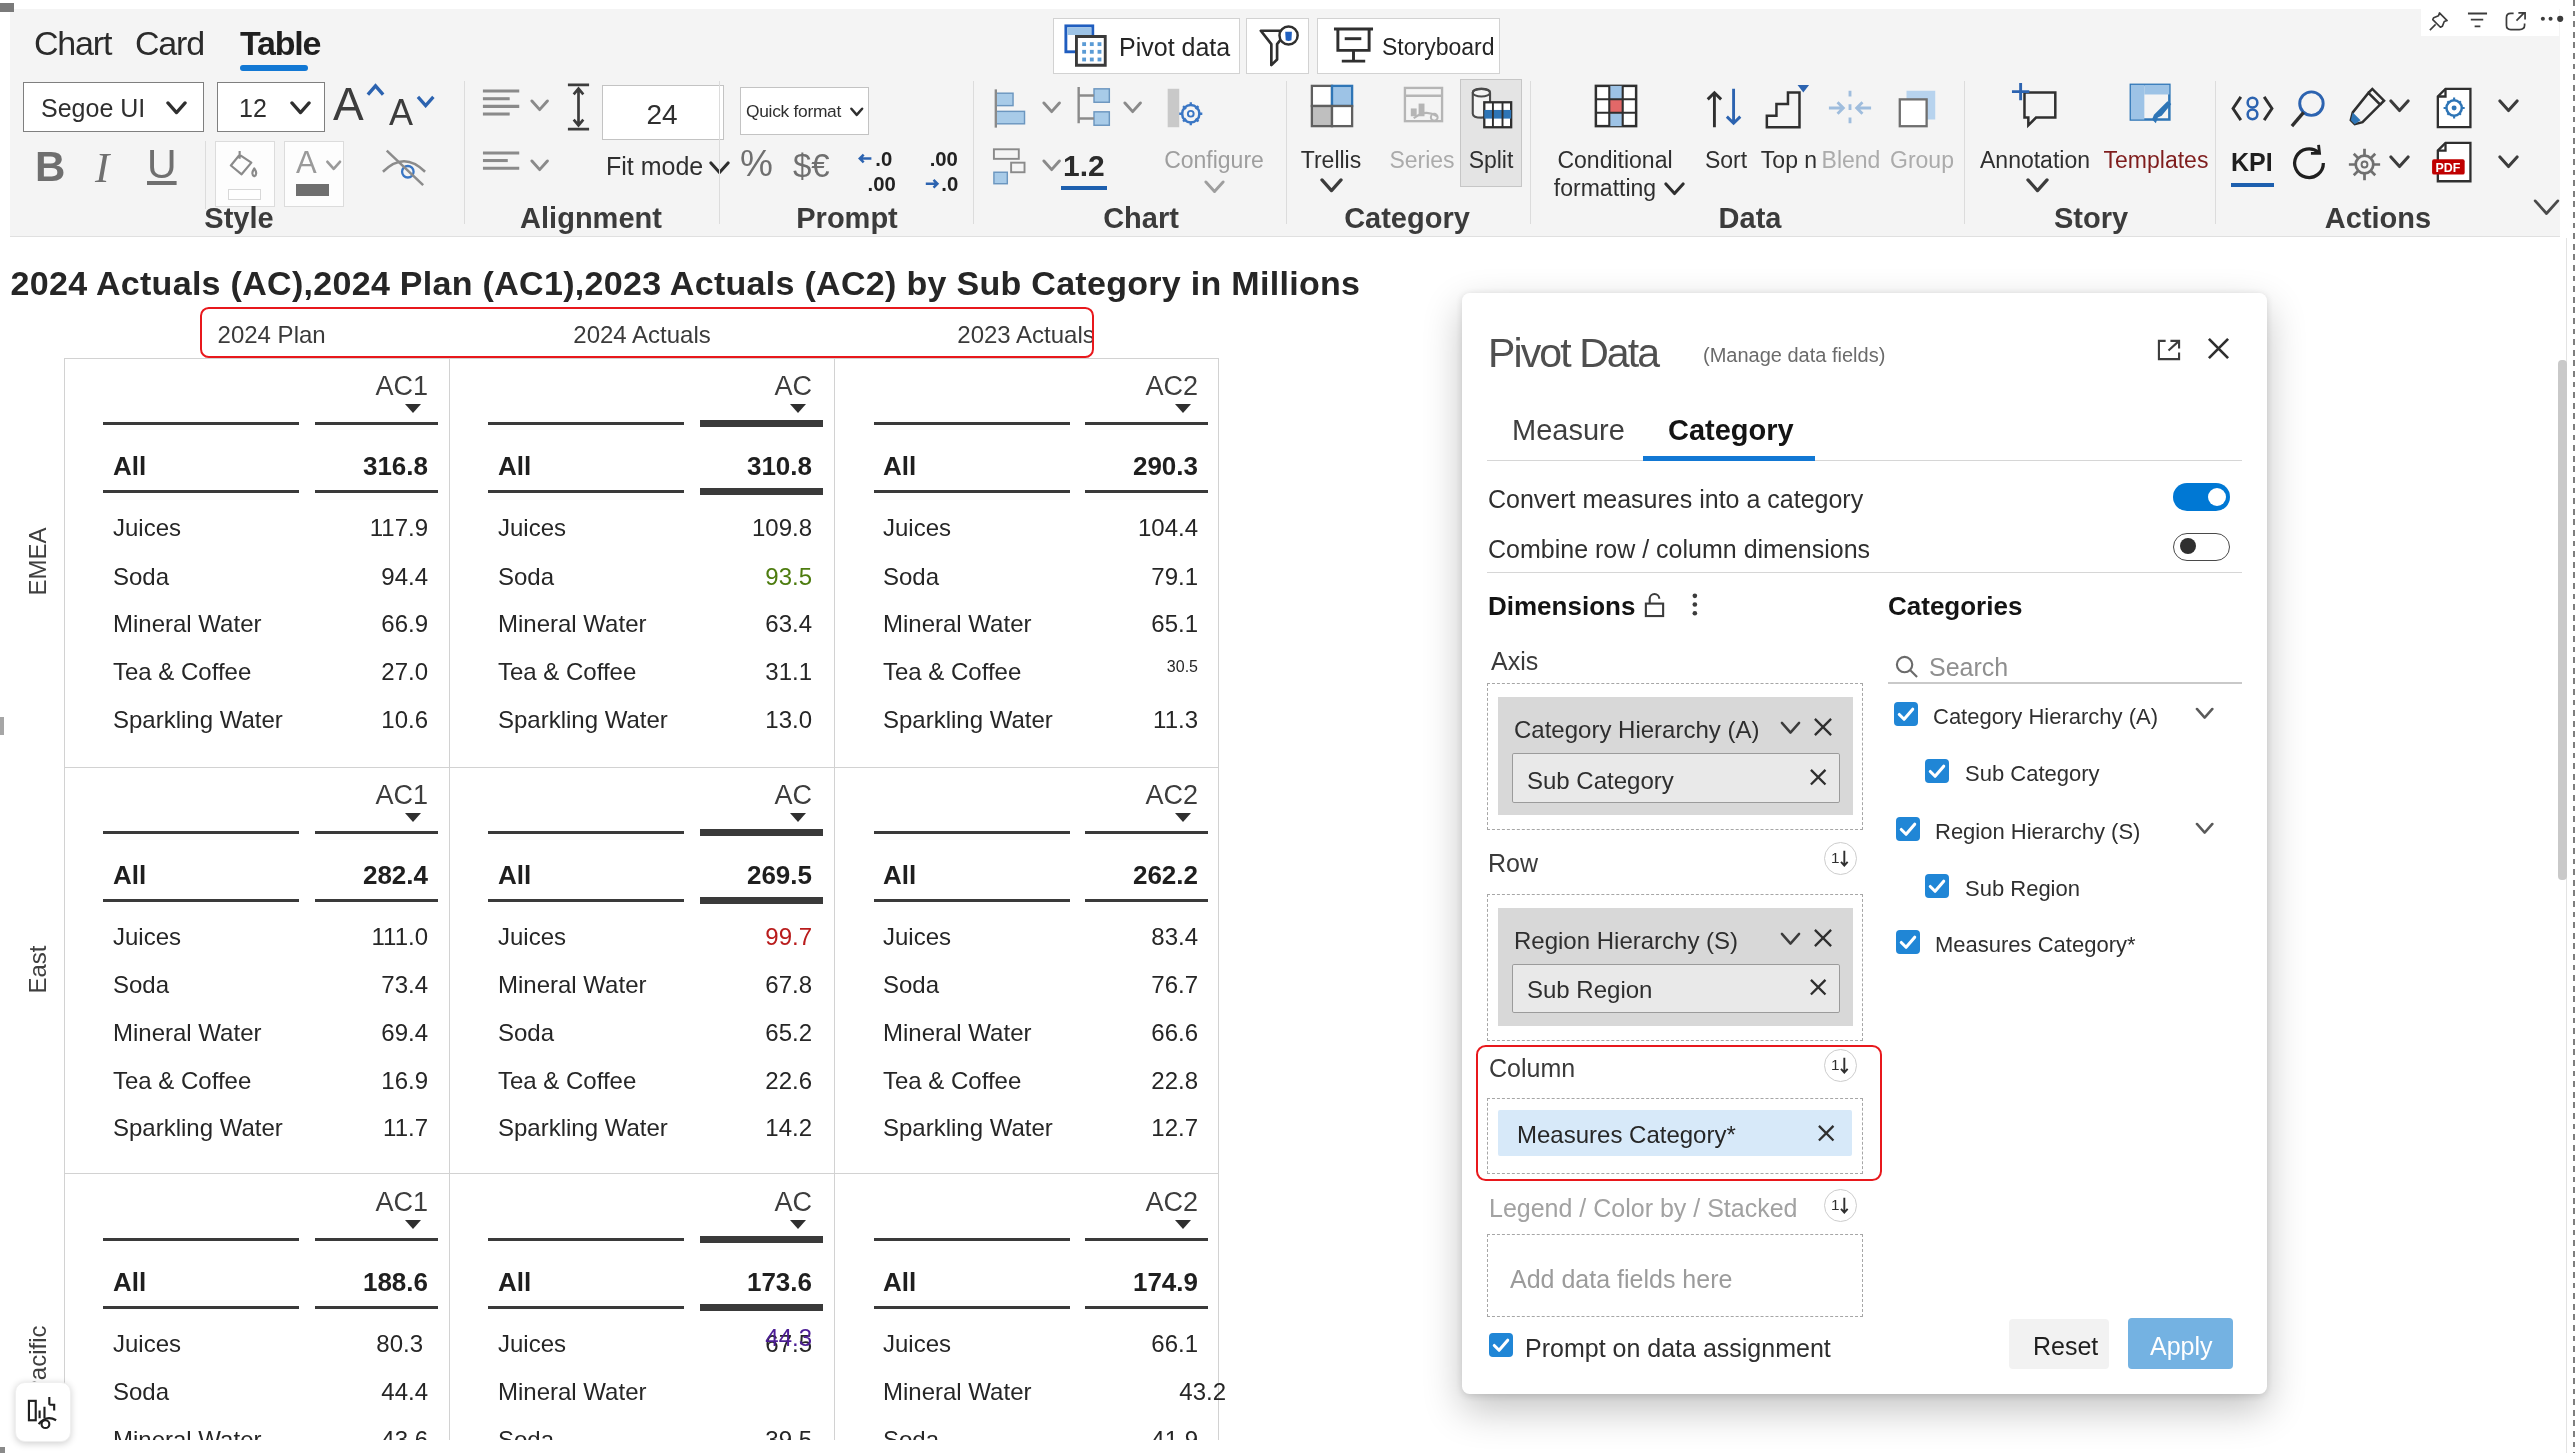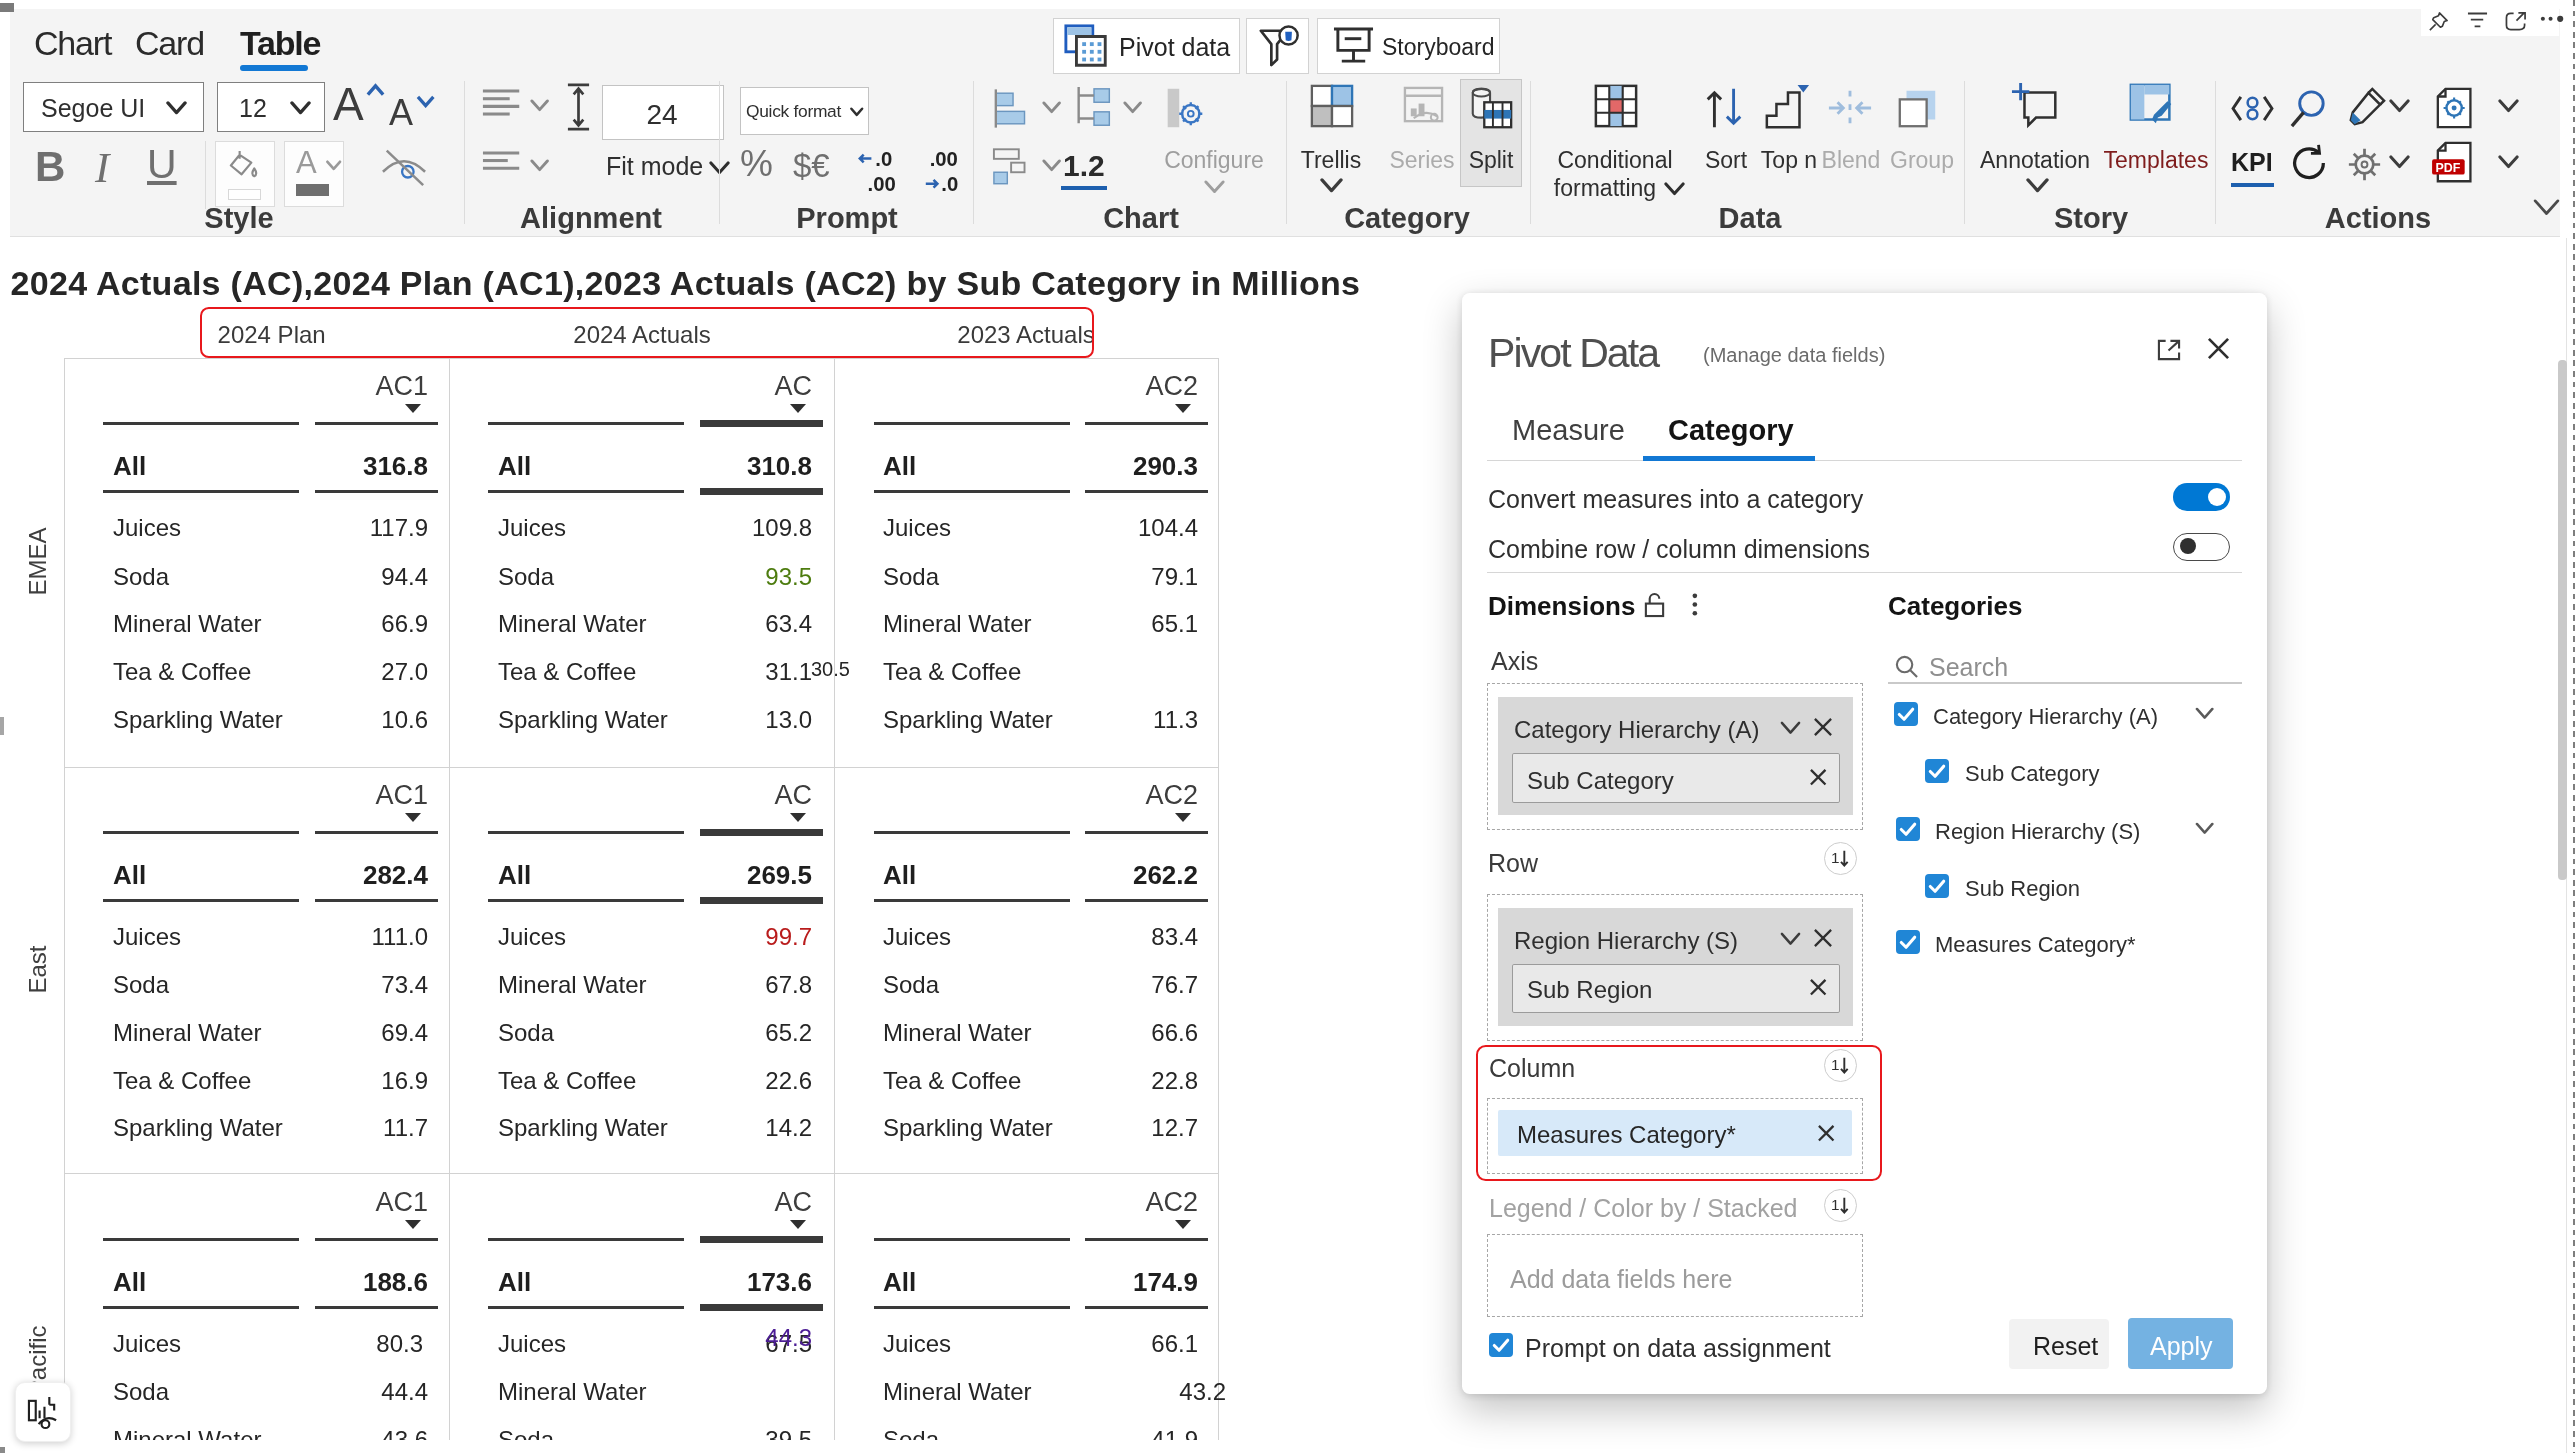--- a/index.html
+++ b/index.html
@@ -386,21 +386,21 @@
 <div style="left:811px;top:451px;width:387px;text-align:right;font-size:26px;color:#1f1f1f;font-weight:700;white-space:nowrap;">290.3</div>
 <div style="left:874px;top:490px;width:196px;height:2.9px;background:#3a3a3a;"></div>
 <div style="left:1085px;top:490px;width:123px;height:2.9px;background:#3a3a3a;"></div>
 <div style="left:883px;top:514px;font-size:24px;color:#262626;font-weight:400;white-space:nowrap;">Juices</div>
 <div style="left:811px;top:514px;width:387px;text-align:right;font-size:24px;color:#262626;font-weight:400;white-space:nowrap;">104.4</div>
 <div style="left:883px;top:563px;font-size:24px;color:#262626;font-weight:400;white-space:nowrap;">Soda</div>
 <div style="left:811px;top:563px;width:387px;text-align:right;font-size:24px;color:#262626;font-weight:400;white-space:nowrap;">79.1</div>
 <div style="left:883px;top:610px;font-size:24px;color:#262626;font-weight:400;white-space:nowrap;">Mineral Water</div>
 <div style="left:811px;top:610px;width:387px;text-align:right;font-size:24px;color:#262626;font-weight:400;white-space:nowrap;">65.1</div>
 <div style="left:883px;top:658px;font-size:24px;color:#262626;font-weight:400;white-space:nowrap;">Tea &amp; Coffee</div>
-<div style="left:811px;top:658px;width:387px;font-size:20px;color:#262626;font-weight:400;white-space:nowrap;">30.5</div>
+<div style="left:811px;top:658px;width:387px;text-align:right;font-size:16px;color:#262626;font-weight:400;white-space:nowrap;">30.5</div>
 <div style="left:883px;top:706px;font-size:24px;color:#262626;font-weight:400;white-space:nowrap;">Sparkling Water</div>
 <div style="left:811px;top:706px;width:387px;text-align:right;font-size:24px;color:#262626;font-weight:400;white-space:nowrap;">11.3</div>
 <div style="left:41px;top:780px;width:387px;text-align:right;font-size:27px;color:#3d3d3d;font-weight:400;white-space:nowrap;">AC1</div>
 <div style="left:405px;top:813px;width:0;height:0;border-left:8.7px solid transparent;border-right:8.7px solid transparent;border-top:9.7px solid #2f2f2f;"></div>
 <div style="left:103px;top:831px;width:196px;height:2.9px;background:#3a3a3a;"></div>
 <div style="left:315px;top:831px;width:123px;height:2.9px;background:#3a3a3a;"></div>
 <div style="left:113px;top:860px;font-size:26px;color:#1f1f1f;font-weight:700;white-space:nowrap;">All</div>
 <div style="left:41px;top:860px;width:387px;text-align:right;font-size:26px;color:#1f1f1f;font-weight:700;white-space:nowrap;">282.4</div>
 <div style="left:103px;top:899px;width:196px;height:2.9px;background:#3a3a3a;"></div>
 <div style="left:315px;top:899px;width:123px;height:2.9px;background:#3a3a3a;"></div>

